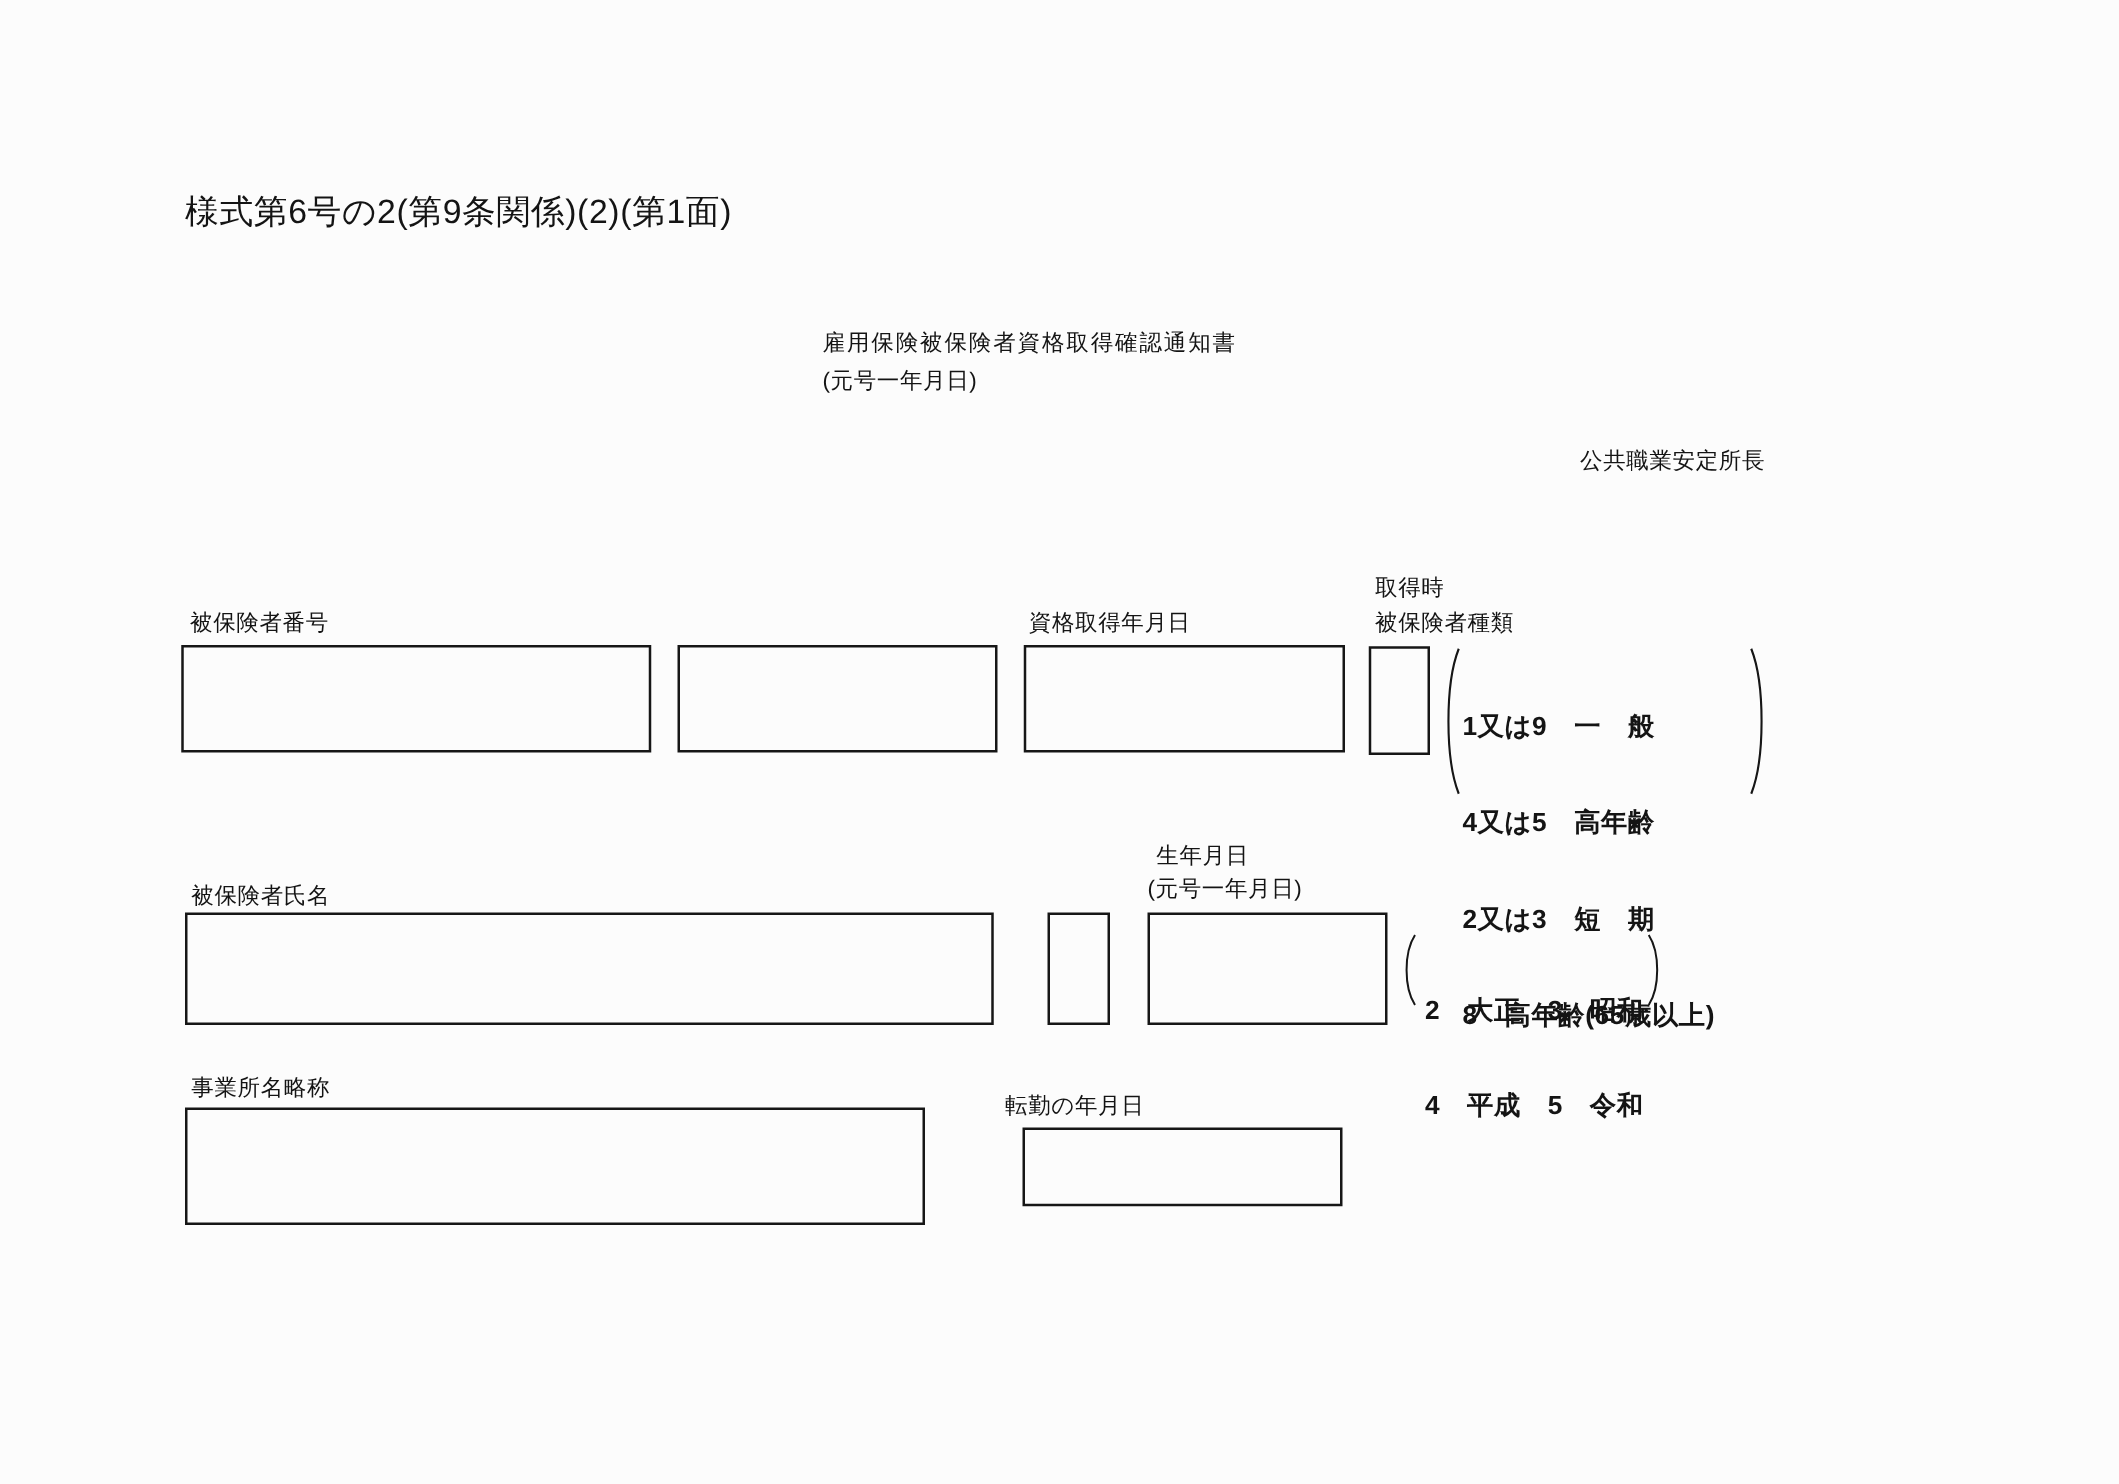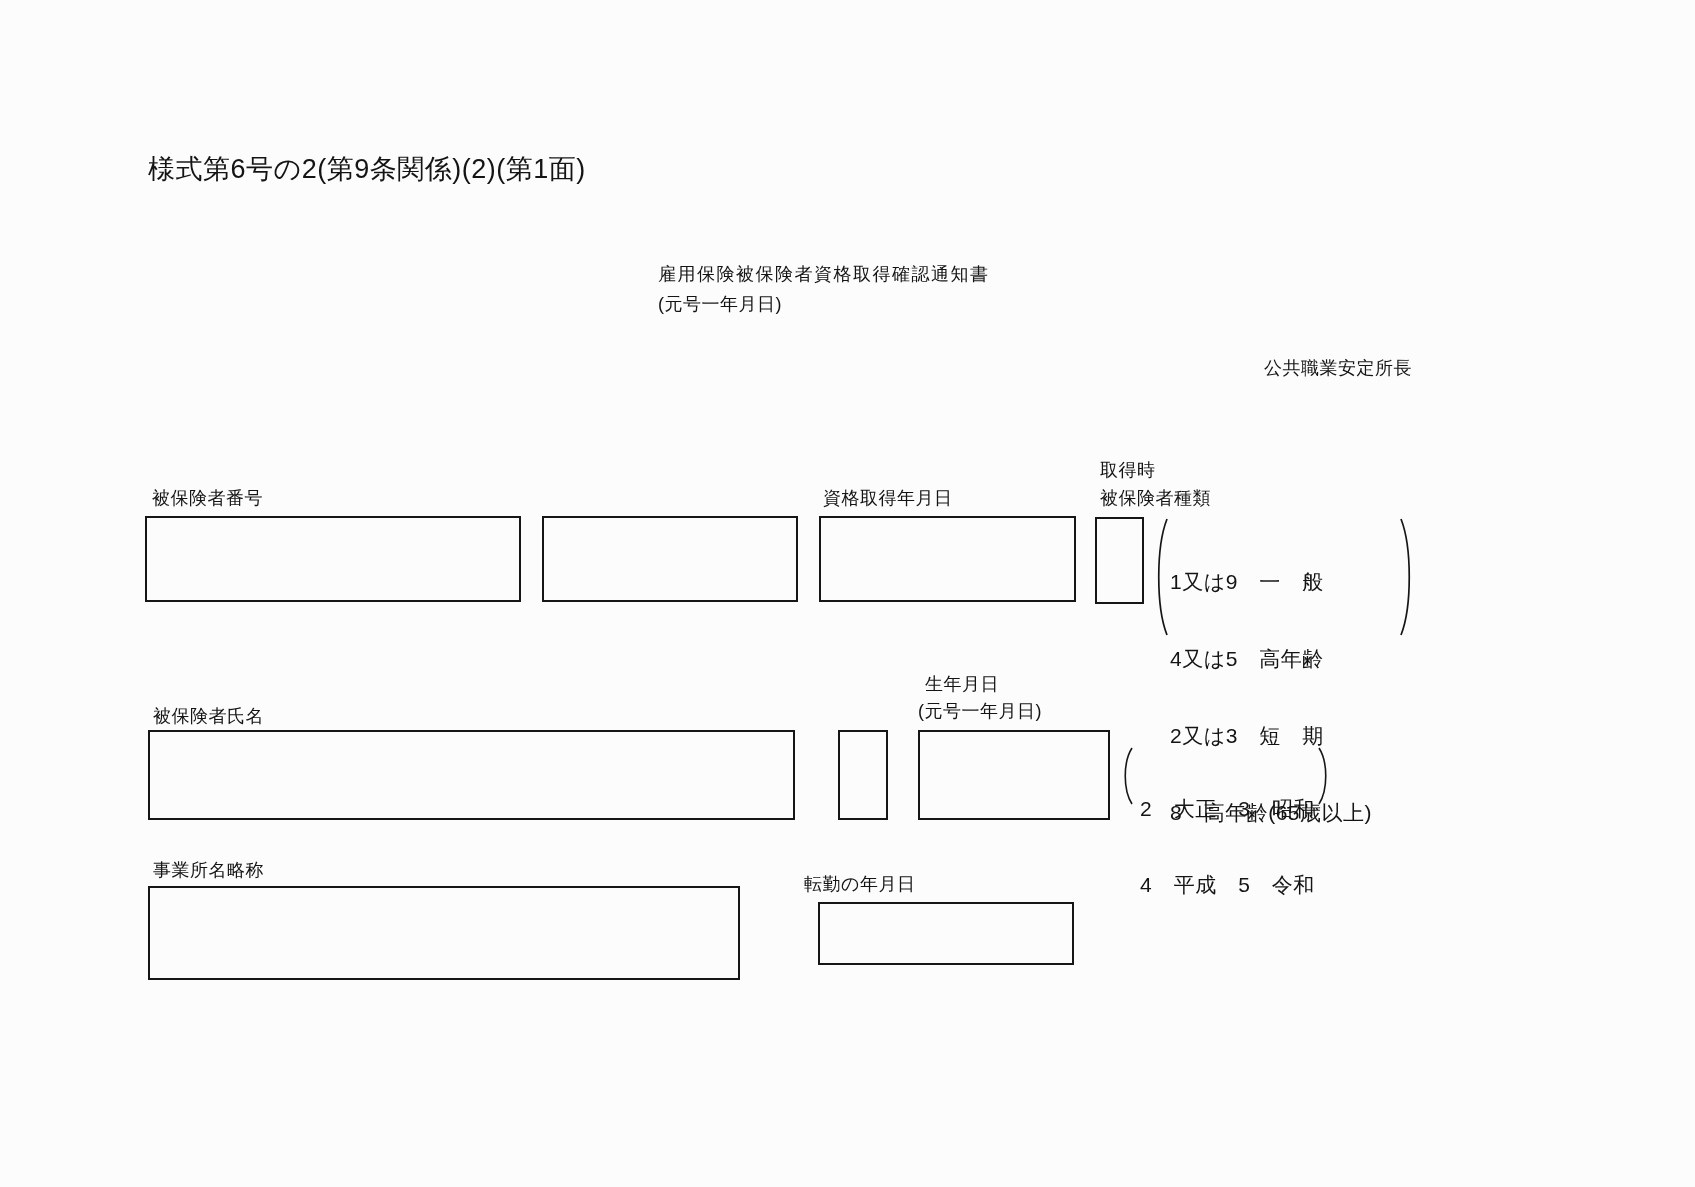--- a/index.html
+++ b/index.html
@@ -28,20 +28,21 @@
     border:2px solid #161616;
     background:transparent;
     box-sizing:border-box;
   }
   .optlist {
     position:absolute;
     font-size:21px;
     color:#141414;
     white-space:pre;
     letter-spacing:0.5px;
+    font-weight:bold;
   }
   .optlist .optline { height:29px; line-height:29px; }
   .optlist.era .optline { height:28px; line-height:28px; }
   .paren { position:absolute; }
   .paren svg { display:block; }
 </style>
 </head>
 <body>
 
 <div class="page">

